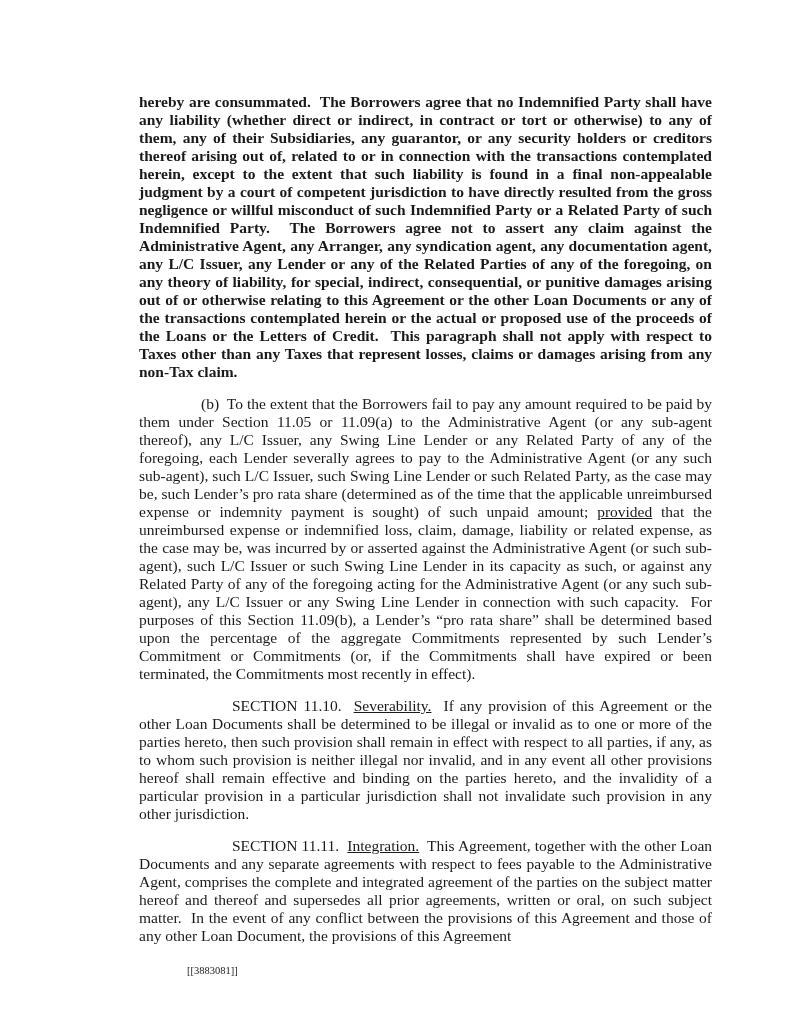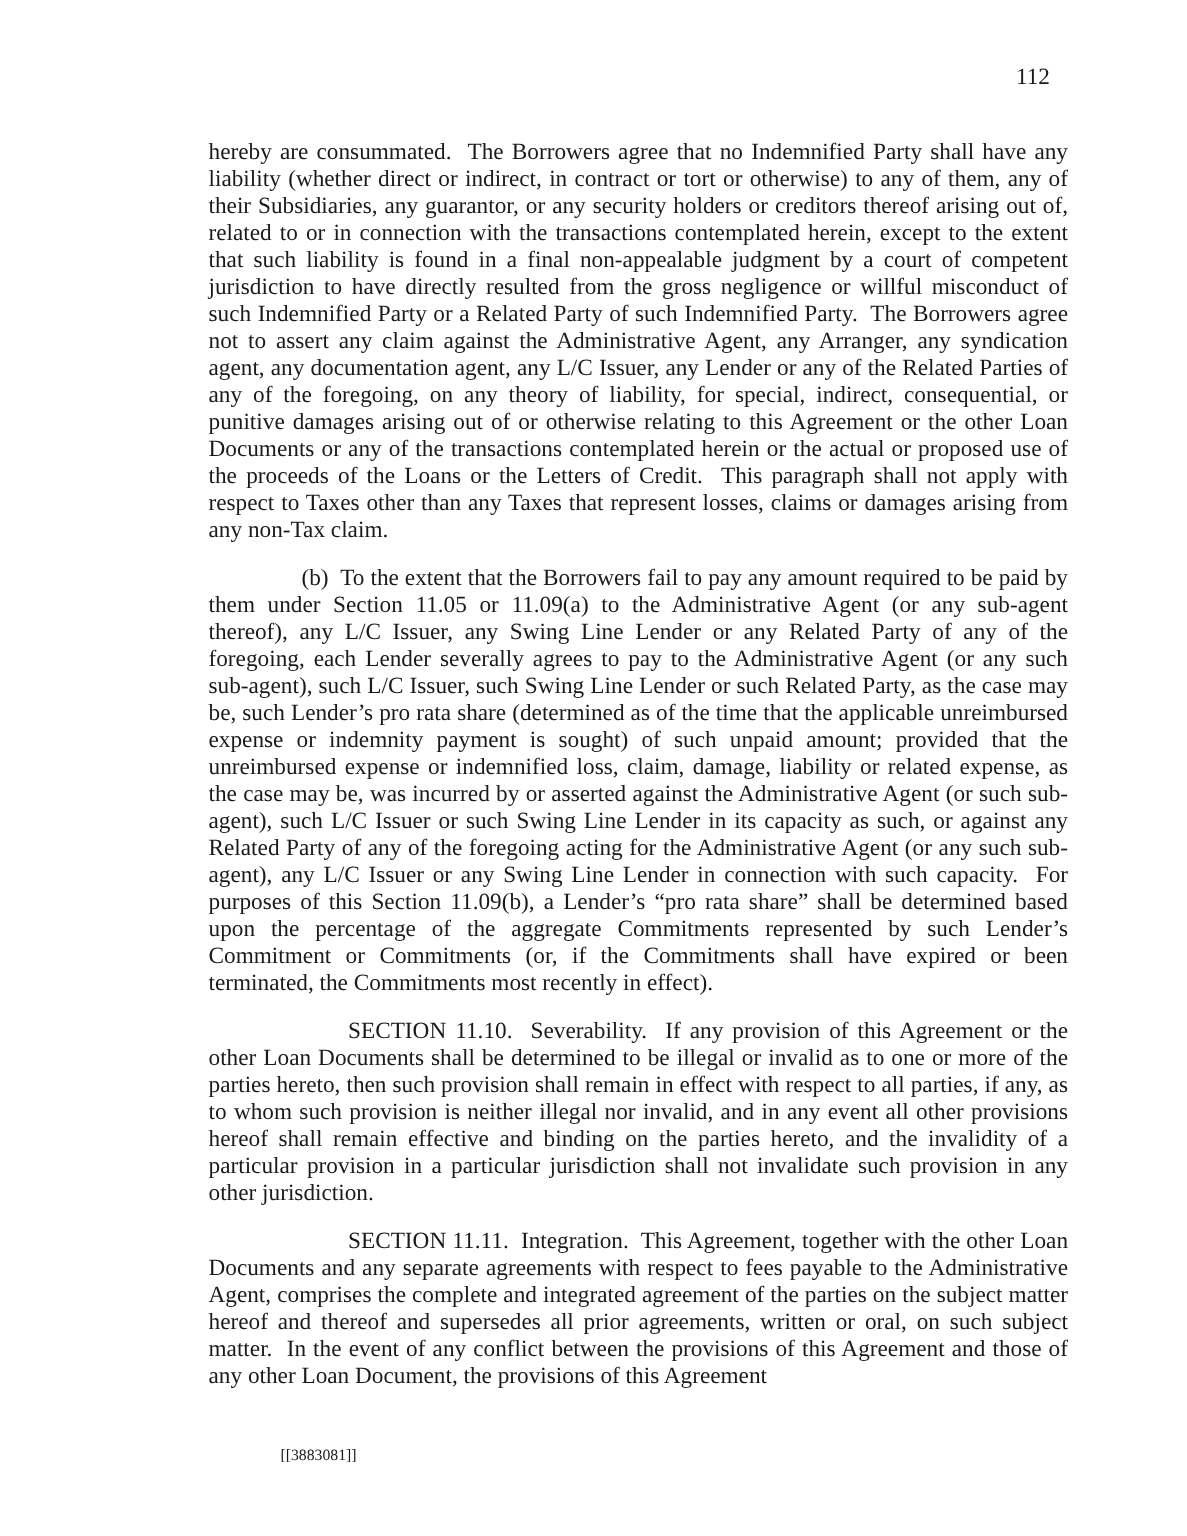--- a/index.html
+++ b/index.html
@@ -31,38 +31,37 @@
     left: 139px;
     width: 573px;
   }
   p.para {
     margin: 0 0 14px 0;
     text-align: justify;
     font-size: 15.5px;
     line-height: 18px;
   }
   p.para:last-child { margin-bottom: 4px; }
-  .indent-none  { text-indent: 0; }
+  .indent-none  { text-indent: 0; font-weight: bold; }
   .indent-small { text-indent: 62px; }
   .indent-large { text-indent: 93px; }
-  .u { }
+  .u { text-decoration: underline; }
   .footer {
     position: absolute;
     left: 139px;
     top: 964px;
     font-size: 10.5px;
     line-height: 13px;
     padding-left: 48px;
   }
 </style>
 </head>
 <body>
 
 <div class="page">
-  <div class="page-number">112</div>
 
   <div class="doc-body">
       <p class="para indent-none"><span class="">hereby are consummated.&nbsp; The Borrowers agree that no Indemnified Party shall have any liability (whether direct or indirect, in contract or tort or otherwise) to any of them, any of their Subsidiaries, any guarantor, or any security holders or creditors thereof arising out of, related to or in connection with the transactions contemplated herein, except to the extent that such liability is found in a final non-appealable judgment by a court of competent jurisdiction to have directly resulted from the gross negligence or willful misconduct of such Indemnified Party or a Related Party of such Indemnified Party.&nbsp; The Borrowers agree not to assert any claim against the Administrative Agent, any Arranger, any syndication agent, any documentation agent, any L/C Issuer, any Lender or any of the Related Parties of any of the foregoing, on any theory of liability, for special, indirect, consequential, or punitive damages arising out of or otherwise relating to this Agreement or the other Loan Documents or any of the transactions contemplated herein or the actual or proposed use of the proceeds of the Loans or the Letters of Credit.&nbsp; This paragraph shall not apply with respect to Taxes other than any Taxes that represent losses, claims or damages arising from any non-Tax claim.</span></p>
       <p class="para indent-small"><span class="">(b)&nbsp; To the extent that the Borrowers fail to pay any amount required to be paid by them under Section 11.05 or 11.09(a) to the Administrative Agent (or any sub-agent thereof), any L/C Issuer, any Swing Line Lender or any Related Party of any of the foregoing, each Lender severally agrees to pay to the Administrative Agent (or any such sub-agent), such L/C Issuer, such Swing Line Lender or such Related Party, as the case may be, such Lender’s pro rata share (determined as of the time that the applicable unreimbursed expense or indemnity payment is sought) of such unpaid amount; </span><span class="u">provided</span><span class=""> that the unreimbursed expense or indemnified loss, claim, damage, liability or related expense, as the case may be, was incurred by or asserted against the Administrative Agent (or such sub-agent), such L/C Issuer or such Swing Line Lender in its capacity as such, or against any Related Party of any of the foregoing acting for the Administrative Agent (or any such sub-agent), any L/C Issuer or any Swing Line Lender in connection with such capacity.&nbsp; For purposes of this Section 11.09(b), a Lender’s “pro rata share” shall be determined based upon the percentage of the aggregate Commitments represented by such Lender’s Commitment or Commitments (or, if the Commitments shall have expired or been terminated, the Commitments most recently in effect).</span></p>
       <p class="para indent-large"><span class="">SECTION 11.10.&nbsp; </span><span class="u">Severability.</span><span class="">&nbsp; If any provision of this Agreement or the other Loan Documents shall be determined to be illegal or invalid as to one or more of the parties hereto, then such provision shall remain in effect with respect to all parties, if any, as to whom such provision is neither illegal nor invalid, and in any event all other provisions hereof shall remain effective and binding on the parties hereto, and the invalidity of a particular provision in a particular jurisdiction shall not invalidate such provision in any other jurisdiction.</span></p>
       <p class="para indent-large"><span class="">SECTION 11.11.&nbsp; </span><span class="u">Integration.</span><span class="">&nbsp; This Agreement, together with the other Loan Documents and any separate agreements with respect to fees payable to the Administrative Agent, comprises the complete and integrated agreement of the parties on the subject matter hereof and thereof and supersedes all prior agreements, written or oral, on such subject matter.&nbsp; In the event of any conflict between the provisions of this Agreement and those of any other Loan Document, the provisions of this Agreement</span></p>
     </div>
 
   <div class="footer">[[3883081]]</div>
 </div>

